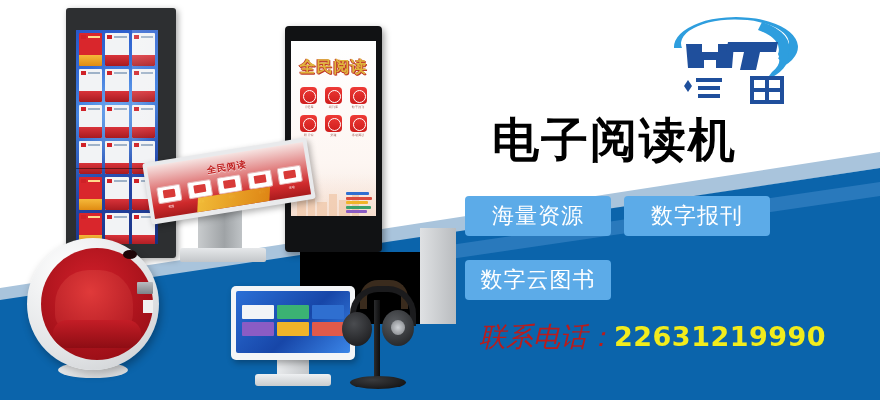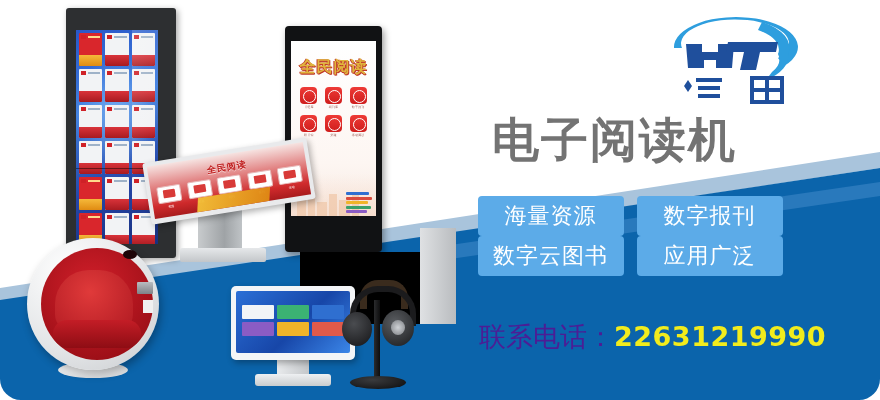--- a/index.html
+++ b/index.html
@@ -1,21 +1,21 @@
 <!DOCTYPE html>
 <html><head>
 <meta charset="utf-8">
 <style>
   html,body{margin:0;padding:0;}
   body{
     width:880px;height:400px;overflow:hidden;
     font-family:"Liberation Sans","DejaVu Sans",sans-serif;
     background:#ffffff;
   }
-  #banner{position:relative;width:880px;height:400px;overflow:hidden;background:#fff;border-radius:21px;}
+  #banner{position:relative;width:880px;height:400px;overflow:hidden;background:#fff;}
 
   
   .bg-white{position:absolute;inset:0;background:#ffffff;}
   .bg-blue{
     position:absolute;left:0;top:0;width:880px;height:400px;
     background:#0b64ab;
     clip-path:polygon(0 300px, 880px 168px, 880px 400px, 0 400px);
   }
   .bg-stripe{
     position:absolute;left:0;top:0;width:880px;height:400px;
@@ -27,38 +27,38 @@
     background:#2f7dbe;
     clip-path:polygon(430px 248px, 880px 182px, 880px 196px, 430px 262px);
     opacity:.85;
   }
 
   
   .logo{position:absolute;left:666px;top:8px;width:140px;height:100px;}
   .logo svg{display:block;}
   .title{
     position:absolute;left:492px;top:112px;
-    font-size:47px;line-height:56px;font-weight:bold;color:#737373;
+    font-size:47px;line-height:56px;font-weight:bold;color:#000000;
     letter-spacing:2px;white-space:nowrap;
     font-family:"DejaVu Sans","Liberation Sans",sans-serif;
   }
   .features{position:absolute;left:465px;top:196px;width:330px;}
-  .frow{display:flex;gap:13px;margin-bottom:0;justify-content:center;}
+  .frow{display:flex;gap:13px;margin-bottom:24px;}
   .fbox{
     width:146px;height:40px;border-radius:4px;background:#5cabe8;
     color:#ffffff;font-size:22px;line-height:40px;text-align:center;
     letter-spacing:1px;
     font-family:"DejaVu Sans","Liberation Sans",sans-serif;
   }
   .phone{
     position:absolute;left:479px;top:320px;
     font-size:27px;line-height:34px;white-space:nowrap;
     font-family:"DejaVu Sans","Liberation Sans",sans-serif;
   }
-  .phone .lab{color:#4c1d95;}
+  .phone .lab{color:#b91c1c;font-style:italic;}
   .phone .num{color:#f2ec1c;font-weight:bold;letter-spacing:.5px;}
 
   
   .kiosk1{position:absolute;left:66px;top:8px;width:110px;height:250px;
     background:#2d2f31;border-radius:3px;
     box-shadow:2px 2px 6px rgba(0,0,0,.35);}
   .kiosk1 .scr{position:absolute;left:10px;top:22px;right:18px;bottom:14px;
     background:linear-gradient(160deg,#2a57c8 0%,#3f7fe0 35%,#2546a8 70%,#18307e 100%);
     overflow:hidden;}
   .kiosk1 .glow{position:absolute;left:-10%;top:10%;width:120%;height:60%;
@@ -405,21 +405,20 @@
 
   <div class="title">电子阅读机</div>
 
   <div class="features">
     <div class="frow">
       <div class="fbox">海量资源</div>
       <div class="fbox">数字报刊</div>
     </div>
     <div class="frow">
       <div class="fbox">数字云图书</div>
-      <div class="fbox">应用广泛</div>
     </div>
   </div>
 
   <div class="phone">
     <span class="lab">联系电话：</span><span class="num">22631219990</span>
   </div>
 
 </div>
 
 </body></html>

